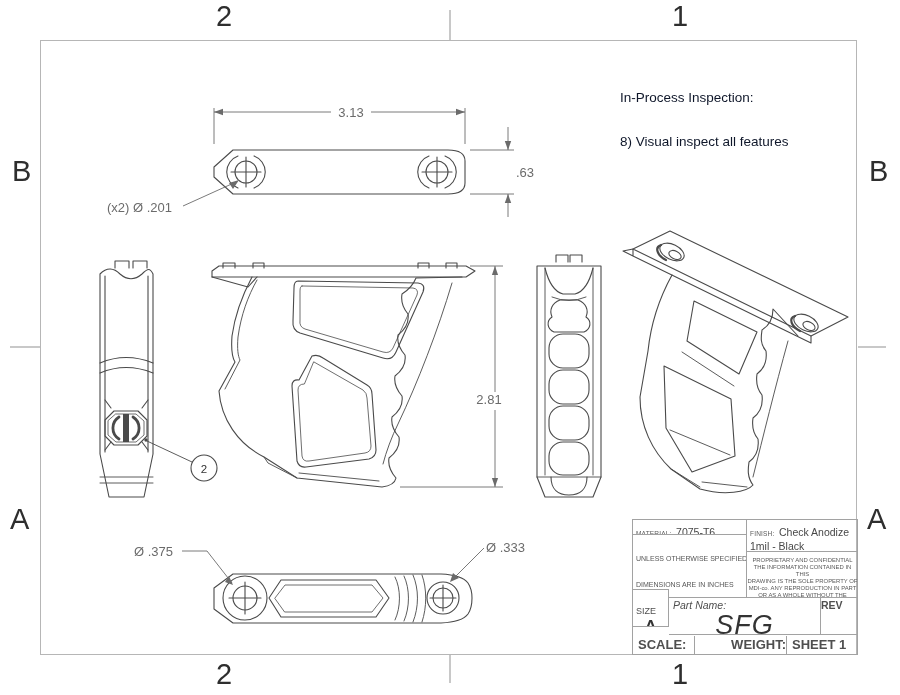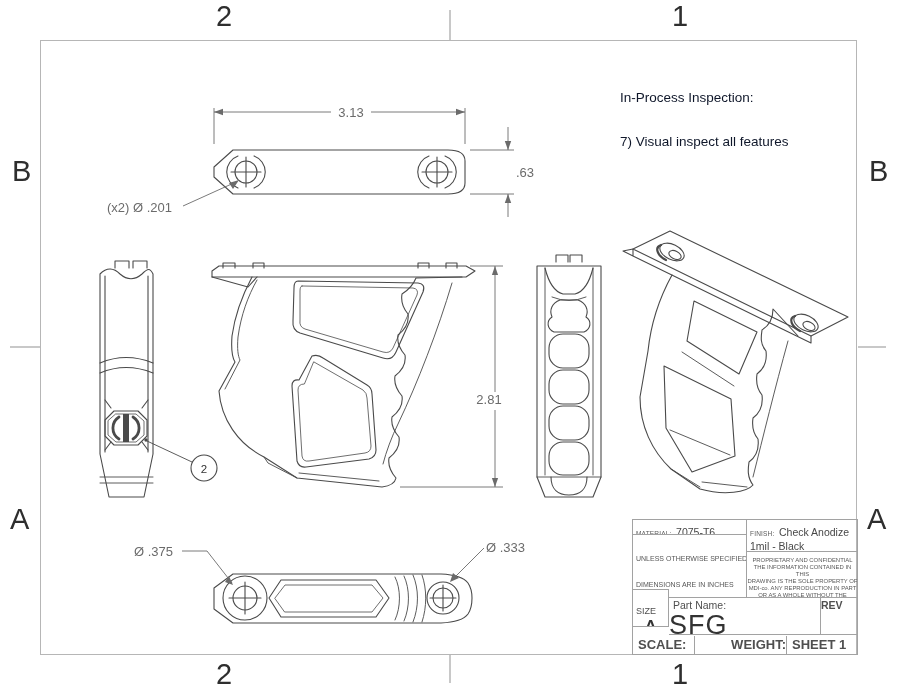--- a/index.html
+++ b/index.html
@@ -27,40 +27,40 @@
       border:1px solid #a2a2a2;box-sizing:border-box;color:#4f4f4f;}
   .tb .cell{position:absolute;box-sizing:border-box;overflow:hidden;}
   .bR{border-right:1px solid #a2a2a2;} .bB{border-bottom:1px solid #a2a2a2;}
   .bT{border-top:1px solid #a2a2a2;}
   .lbl-sm{font-size:6.5px;letter-spacing:0.2px;color:#5a5a5a;}
   .val-md{font-size:10.5px;color:#474747;}
   .tol{font-size:7px;line-height:8.6px;white-space:pre;color:#565656;padding:3px 0 0 3px;}
   .prop{font-size:5.9px;line-height:7px;text-align:center;color:#5a5a5a;padding-top:5px;}
   .hdr{font-size:10.5px;color:#4f4f4f;}
   .big-letter{font-size:25px;color:#333;text-align:center;line-height:26px;font-weight:300;}
-  .partname{font-size:27px;color:#333;line-height:28px;font-weight:300;letter-spacing:1px;}
+  .partname{font-size:27px;color:#333;text-align:center;line-height:28px;font-weight:300;letter-spacing:1px;}
   .foot{font-size:13px;line-height:18px;padding-left:5px;color:#4f4f4f;font-weight:bold;}
 </style>
 </head>
 <body>
 
 <div class="sheet-border"></div>
 
 <span class="zone" style="left:216px;top:0px;">2</span>
 <span class="zone" style="left:672px;top:0px;">1</span>
 <span class="zone" style="left:216px;top:658px;">2</span>
 <span class="zone" style="left:672px;top:658px;">1</span>
 <span class="zone" style="left:12px;top:155px;">B</span>
 <span class="zone" style="left:10px;top:503px;">A</span>
 <span class="zone" style="left:869px;top:155px;">B</span>
 <span class="zone" style="left:867px;top:503px;">A</span>
 
 <div class="note">
   <div>In-Process Inspection:</div>
-  <div>7) Visual inspect all features</div>
+  <div>8) Visual inspect all features</div>
 </div>
 
 <svg width="900" height="695" viewBox="0 0 900 695">
   <g stroke="#b6b6b6" stroke-width="1.5">
     <line x1="450" y1="10" x2="450" y2="40"></line>
     <line x1="450" y1="655" x2="450" y2="683"></line>
     <line x1="10" y1="347" x2="40" y2="347"></line>
     <line x1="858" y1="347" x2="886" y2="347"></line>
   </g>
 
@@ -212,21 +212,21 @@
     <div>THE INFORMATION CONTAINED IN THIS</div>
     <div>DRAWING IS THE SOLE PROPERTY OF</div>
     <div>MDI-co.  ANY REPRODUCTION IN PART</div>
     <div>OR AS A WHOLE WITHOUT THE WRITTEN</div>
 
   </div>
   <div class="cell bT bR bB" style="left:0;top:69px;width:36px;height:38px;padding-top:16px;">
     <div class="hdr" style="font-size:9px;padding-left:3px;">SIZE</div>
     <div class="big-letter">A</div>
   </div>
-  <div class="cell bT bR bB" style="left:36px;top:77px;width:152px;height:38px;padding-top:1px;">
+  <div class="cell bT bR bB" style="left:36px;top:77px;width:152px;height:38px;padding-top:1px;font-style:italic;">
     <div class="hdr" style="padding-left:4px;">Part Name:</div>
     <div class="partname">SFG</div>
   </div>
   <div class="cell bT bB" style="left:188px;top:77px;width:36px;height:38px;padding-top:1px;">
     <div class="hdr" style="font-weight:bold;">REV</div>
   </div>
   <div class="cell bR foot" style="left:0;top:116px;width:62px;height:18px;">SCALE: 1:1</div>
   <div class="cell bR foot" style="left:62px;top:116px;width:92px;height:18px;text-align:right;">WEIGHT:</div>
   <div class="cell foot" style="left:154px;top:116px;width:70px;height:18px;">SHEET 1 OF 1</div>
 </div>

